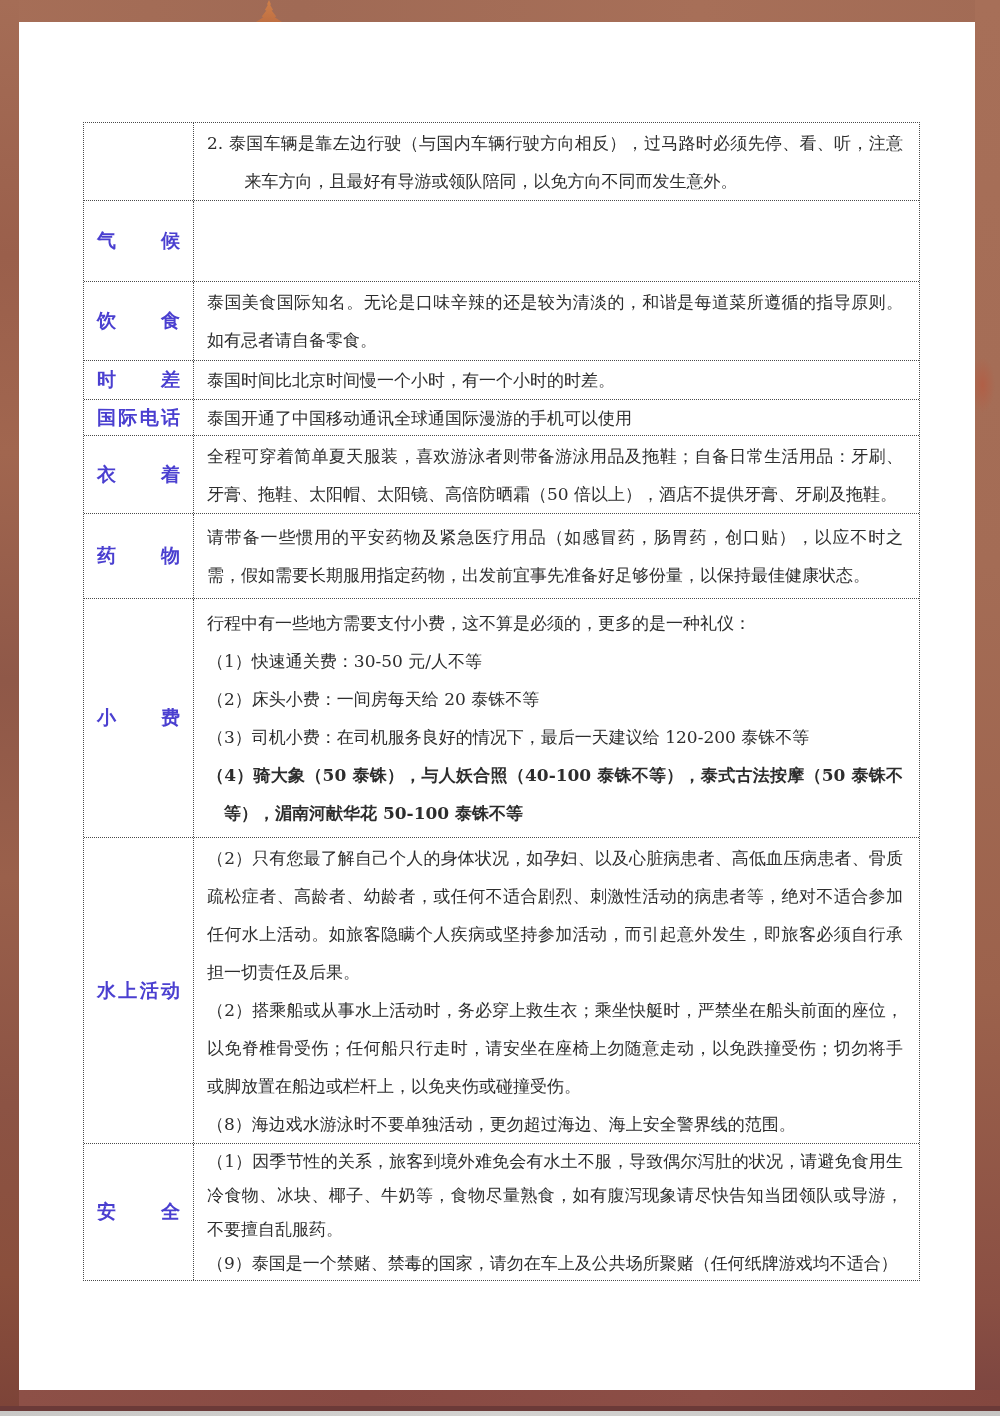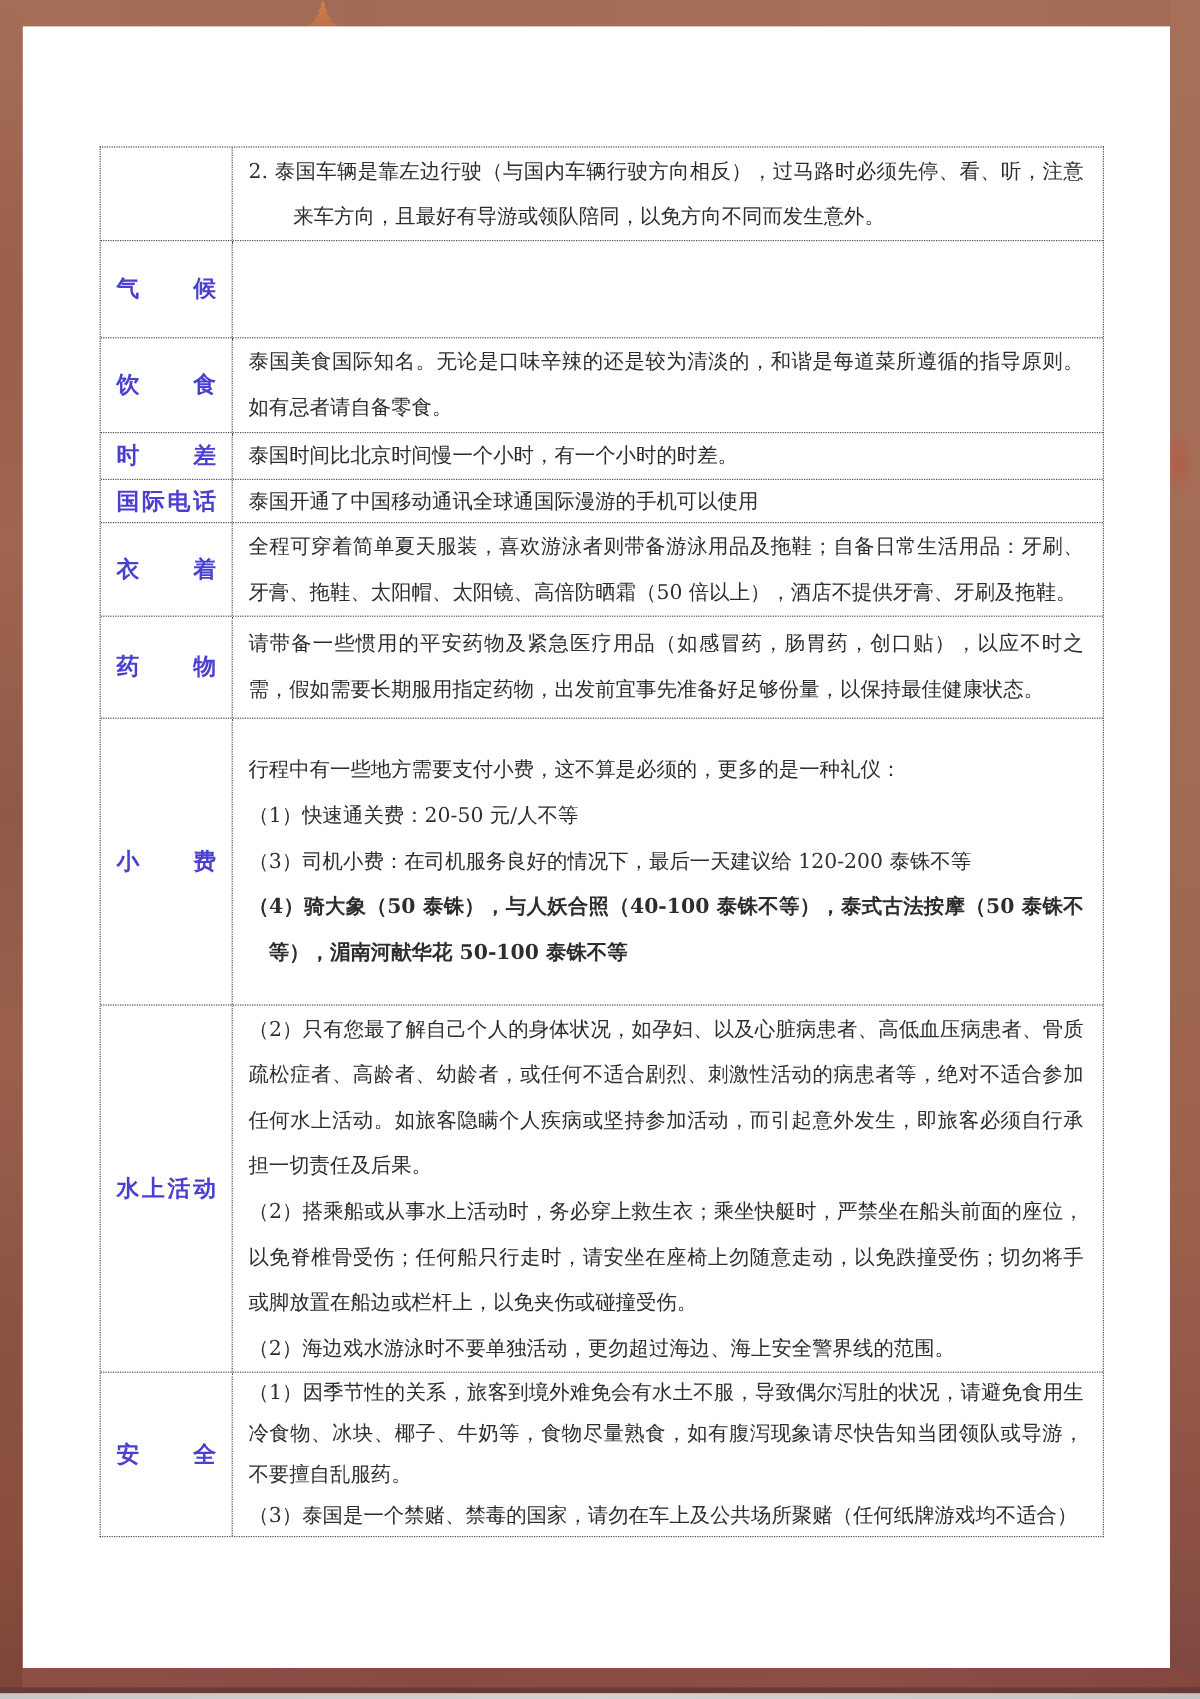--- a/index.html
+++ b/index.html
@@ -152,50 +152,51 @@
       </div>
       <div class="row">
         <div class="cell-label">
           <span class="label-inner">
             <span>小</span>
             <span>费</span>
           </span>
         </div>
         <div class="cell-content">
           <p class="para">行程中有一些地方需要支付小费，这不算是必须的，更多的是一种礼仪：</p>
-          <p class="para">（1）快速通关费：20-50 元/人不等</p>
+          <p class="para">（1）快速通关费：30-50 元/人不等</p>
+          <p class="para">（2）床头小费：一间房每天给 20 泰铢不等</p>
           <p class="para">（3）司机小费：在司机服务良好的情况下，最后一天建议给 120-200 泰铢不等</p>
           <p class="para hang1">（4）骑大象（50 泰铢），与人妖合照（40-100 泰铢不等），泰式古法按摩（50 泰铢不等），湄南河献华花 50-100 泰铢不等</p>
         </div>
       </div>
       <div class="row">
         <div class="cell-label">
           <span class="label-inner">
             <span>水</span>
             <span>上</span>
             <span>活</span>
             <span>动</span>
           </span>
         </div>
         <div class="cell-content">
           <p class="para">（2）只有您最了解自己个人的身体状况，如孕妇、以及心脏病患者、高低血压病患者、骨质疏松症者、高龄者、幼龄者，或任何不适合剧烈、刺激性活动的病患者等，绝对不适合参加任何水上活动。如旅客隐瞒个人疾病或坚持参加活动，而引起意外发生，即旅客必须自行承担一切责任及后果。</p>
           <p class="para">（2）搭乘船或从事水上活动时，务必穿上救生衣；乘坐快艇时，严禁坐在船头前面的座位，以免脊椎骨受伤；任何船只行走时，请安坐在座椅上勿随意走动，以免跌撞受伤；切勿将手或脚放置在船边或栏杆上，以免夹伤或碰撞受伤。</p>
-          <p class="para">（2）海边戏水游泳时不要单独活动，更勿超过海边、海上安全警界线的范围。</p>
+          <p class="para">（8）海边戏水游泳时不要单独活动，更勿超过海边、海上安全警界线的范围。</p>
         </div>
       </div>
       <div class="row">
         <div class="cell-label">
           <span class="label-inner">
             <span>安</span>
             <span>全</span>
           </span>
         </div>
         <div class="cell-content">
           <p class="para">（1）因季节性的关系，旅客到境外难免会有水土不服，导致偶尔泻肚的状况，请避免食用生冷食物、冰块、椰子、牛奶等，食物尽量熟食，如有腹泻现象请尽快告知当团领队或导游，不要擅自乱服药。</p>
-          <p class="para">（3）泰国是一个禁赌、禁毒的国家，请勿在车上及公共场所聚赌（任何纸牌游戏均不适合）</p>
+          <p class="para">（9）泰国是一个禁赌、禁毒的国家，请勿在车上及公共场所聚赌（任何纸牌游戏均不适合）</p>
         </div>
       </div>
     </div>
 </div>
 
 <div class="band-maroon"></div>
 <div class="band-dark"></div>
 <div class="band-light"></div>
 
 </body></html>

